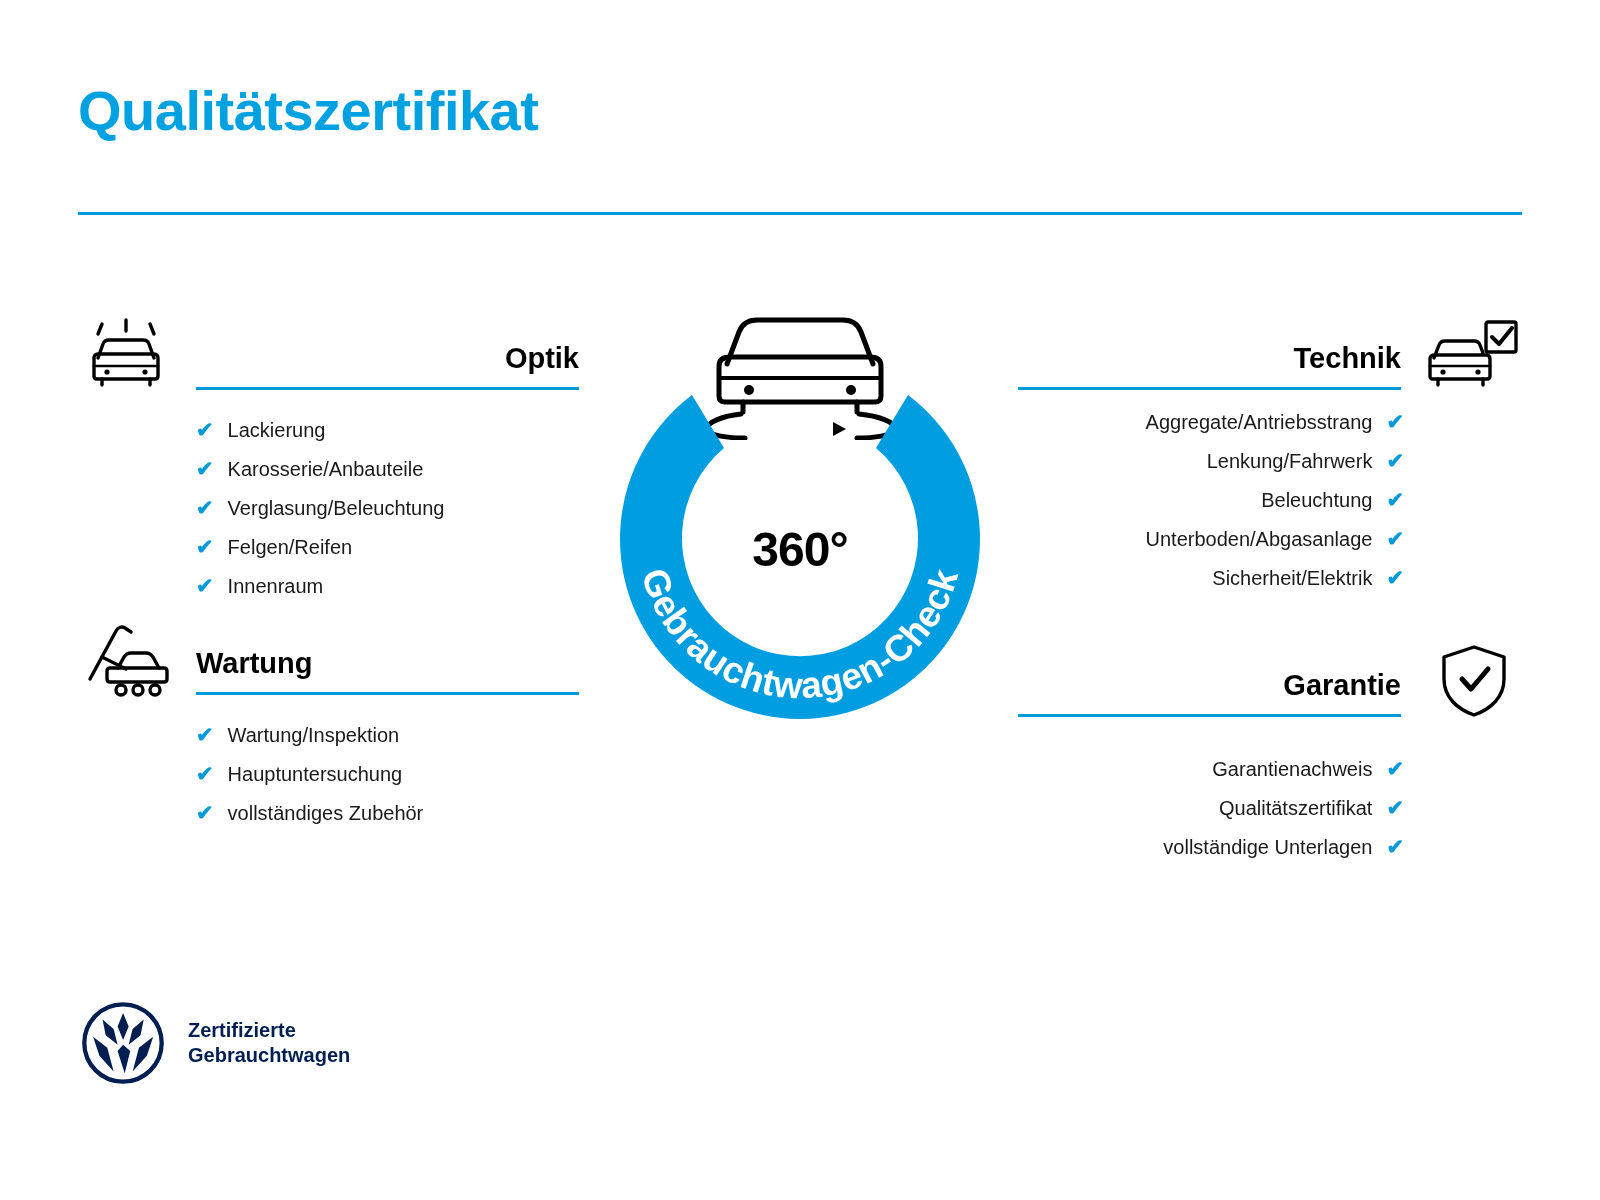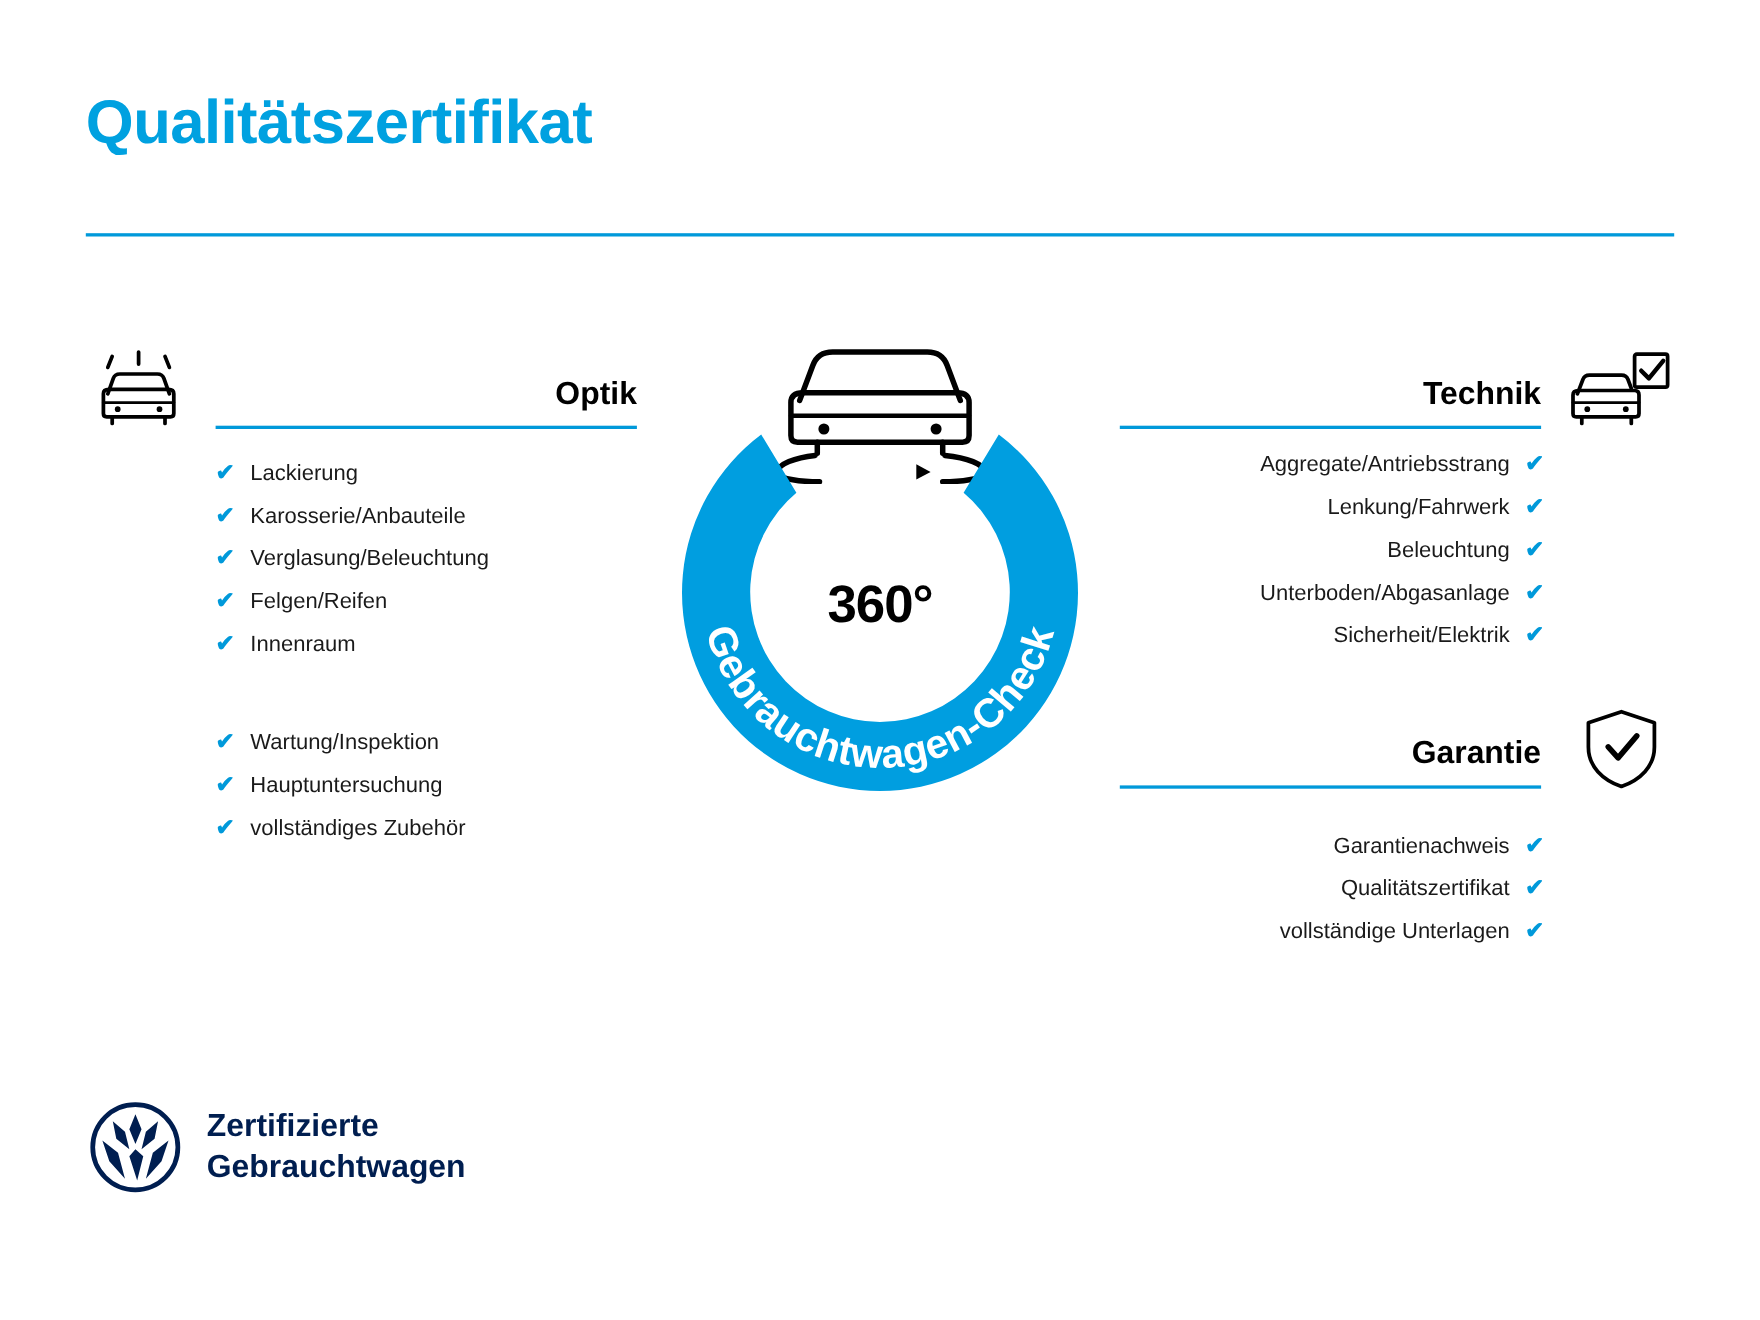--- a/index.html
+++ b/index.html
@@ -159,21 +159,21 @@
     display: flex;
     align-items: center;
   }
   .vw-logo {
     width: 86px;
     height: 86px;
     flex: 0 0 auto;
   }
   .footer-text {
     margin-left: 22px;
-    font-size: 29px;
+    font-size: 20px;
     font-weight: bold;
     color: #001E50;
     line-height: 1.26;
   }
   .footer-text div { white-space: nowrap; }
 </style>
 </head>
 <body>
 
 <div class="header">
@@ -217,20 +217,37 @@
         <span>Felgen/Reifen</span>
       </li>
     <li class="item">
         <span class="check">✔</span>
         <span>Innenraum</span>
       </li>
   </ul>
 </div>
 
 <div class="block left" style="left:78px; top:635px; width:502px;">
+  <div class="block-head">
+    <div class="icon-box">
+      <svg width="92" height="76" viewBox="0 0 92 76" fill="none" stroke="#000" stroke-width="3.4" stroke-linecap="round" stroke-linejoin="round">
+        <path d="M10 58 L36 10 C38 6 42 5 45 7 L51 11"></path>
+        <path d="M22 36 L46 48"></path>
+        <path d="M38 47 L44 36 C46 33 48 32 51 32 L66 32 C69 32 71 33 73 36 L79 47"></path>
+        <path d="M30 47 L84 47 C86 47 87 48 87 50 L87 58 C87 60 86 61 84 61 L30 61 C28 61 27 60 27 58 L27 50 C27 48 28 47 30 47 Z"></path>
+        <circle cx="41" cy="69" r="5"></circle>
+        <circle cx="58" cy="69" r="5"></circle>
+        <circle cx="75" cy="69" r="5"></circle>
+      </svg>
+    </div>
+    <div class="titlewrap">
+      <div class="block-title">Wartung</div>
+      <div class="block-rule"></div>
+    </div>
+  </div>
   <ul class="items" style="margin-left:118px; margin-top:20px;">
     <li class="item">
         <span class="check">✔</span>
         <span>Wartung/Inspektion</span>
       </li>
     <li class="item">
         <span class="check">✔</span>
         <span>Hauptuntersuchung</span>
       </li>
     <li class="item">

